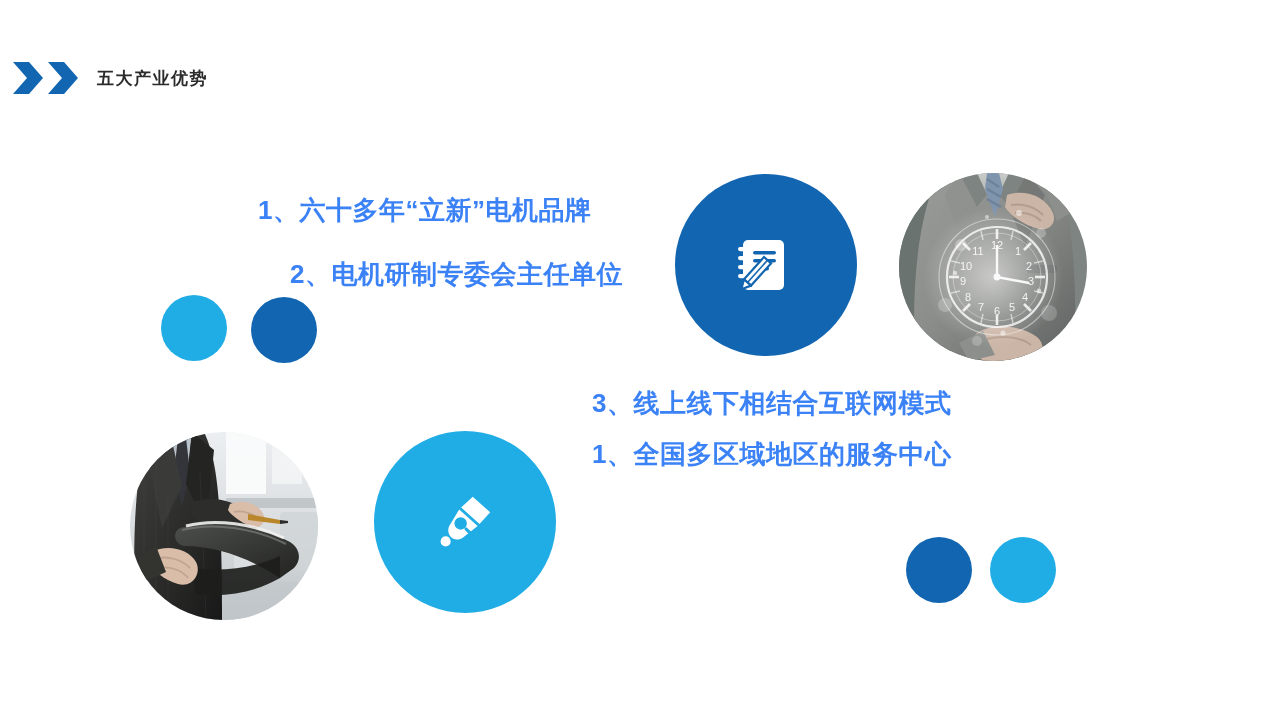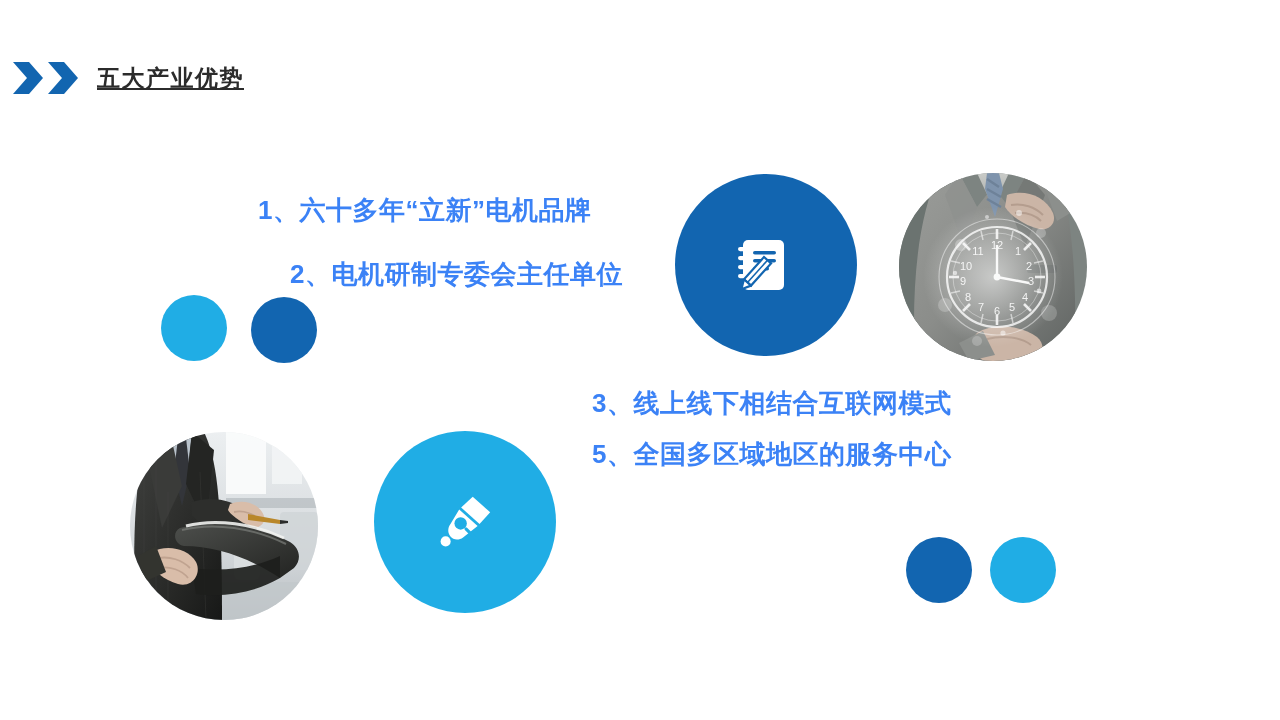--- a/index.html
+++ b/index.html
@@ -31,27 +31,26 @@
   .chevrons {
     display: flex;
     align-items: center;
     gap: 3px;
     margin-right: 18px;
   }
   .chevron {
     display: block;
   }
   .header-title {
-    font-size: 23px;
+    font-size: 17px;
     font-weight: bold;
     color: #2b2b2b;
     letter-spacing: 1.5px;
     white-space: nowrap;
     line-height: 1;
-    text-decoration: underline;
   }
 
   
   .text-block {
     position: absolute;
     color: #141414;
     font-weight: bold;
     white-space: nowrap;
   }
   .text-line {
@@ -174,21 +173,21 @@
     <span class="header-title">五大产业优势</span>
   </div>
 
   <div class="text-block" id="text-block-top">
     <div class="text-line">1、六十多年“立新”电机品牌</div>
     <div class="text-line">2、电机研制专委会主任单位</div>
   </div>
 
   <div class="text-block" id="text-block-bottom">
     <div class="text-line">3、线上线下相结合互联网模式</div>
-    <div class="text-line">5、全国多区域地区的服务中心</div>
+    <div class="text-line">1、全国多区域地区的服务中心</div>
   </div>
 
   <div class="circle icon-circle" id="circle-notebook">
     <svg width="64" height="64" viewBox="0 0 64 64" aria-hidden="true">
 
       <rect x="4" y="14" width="9" height="4.2" rx="2.1" fill="#ffffff"></rect>
       <rect x="4" y="23" width="9" height="4.2" rx="2.1" fill="#ffffff"></rect>
       <rect x="4" y="32" width="9" height="4.2" rx="2.1" fill="#ffffff"></rect>
       <rect x="4" y="41" width="9" height="4.2" rx="2.1" fill="#ffffff"></rect>
 

